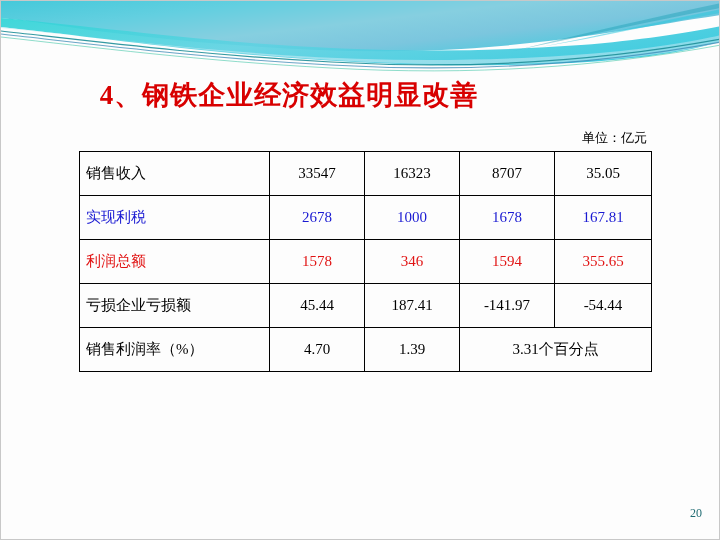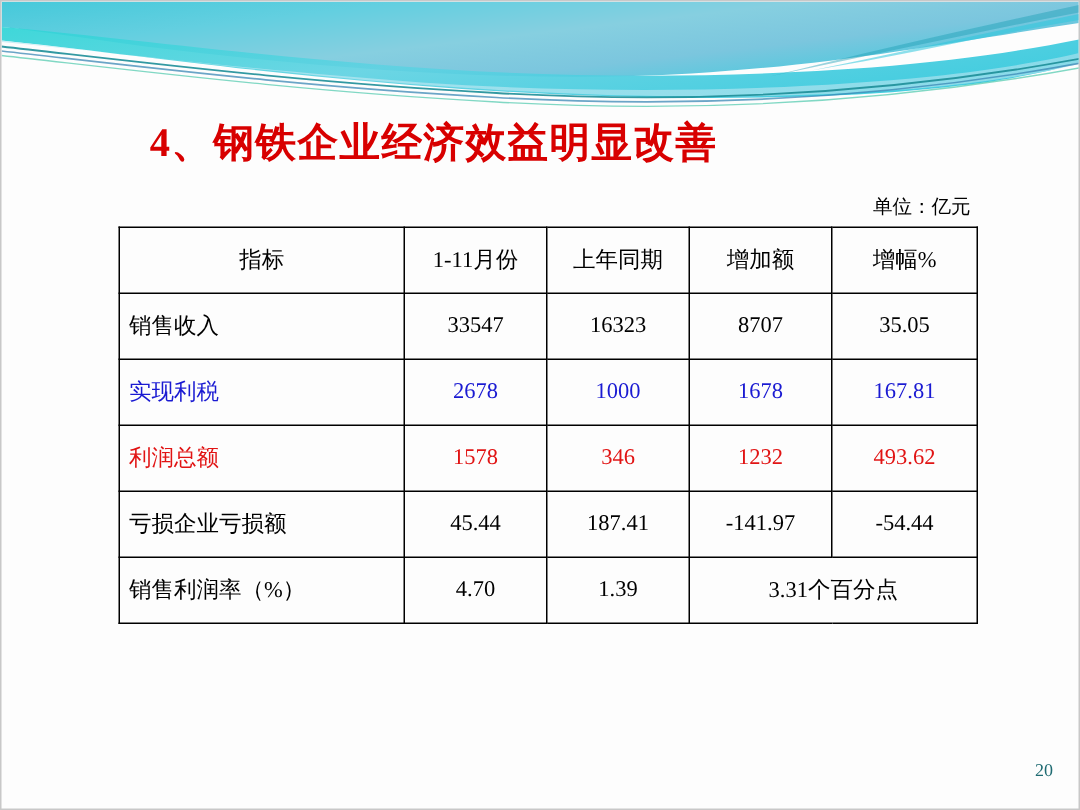--- a/index.html
+++ b/index.html
@@ -169,47 +169,40 @@
   <div id="data-table-wrap">
     <table class="data-table">
       <colgroup>
         <col class="col-label">
         <col class="col-num">
         <col class="col-num">
         <col class="col-num">
         <col class="col-num-last">
       </colgroup>
       <tbody id="table-body">
-          <tr>
-            <td class="head-cell">指标</td>
-            <td class="head-cell">1-11月份</td>
-            <td class="head-cell">上年同期</td>
-            <td class="head-cell">增加额</td>
-            <td class="head-cell">增幅%</td>
-          </tr>
           <tr class="row-black">
             <td class="label-cell row-black">销售收入</td>
             <td class="num-cell row-black">33547</td>
             <td class="num-cell row-black">16323</td>
             <td class="num-cell row-black">8707</td>
             <td class="num-cell row-black">35.05</td>
           </tr>
           <tr class="row-blue">
             <td class="label-cell row-blue">实现利税</td>
             <td class="num-cell row-blue">2678</td>
             <td class="num-cell row-blue">1000</td>
             <td class="num-cell row-blue">1678</td>
             <td class="num-cell row-blue">167.81</td>
           </tr>
           <tr class="row-red">
             <td class="label-cell row-red">利润总额</td>
             <td class="num-cell row-red">1578</td>
             <td class="num-cell row-red">346</td>
-            <td class="num-cell row-red">1232</td>
-            <td class="num-cell row-red">493.62</td>
+            <td class="num-cell row-red">1594</td>
+            <td class="num-cell row-red">355.65</td>
           </tr>
           <tr class="row-black">
             <td class="label-cell row-black">亏损企业亏损额</td>
             <td class="num-cell row-black">45.44</td>
             <td class="num-cell row-black">187.41</td>
             <td class="num-cell row-black">-141.97</td>
             <td class="num-cell row-black">-54.44</td>
           </tr>
           <tr class="row-black">
             <td class="label-cell row-black">销售利润率（%）</td>

